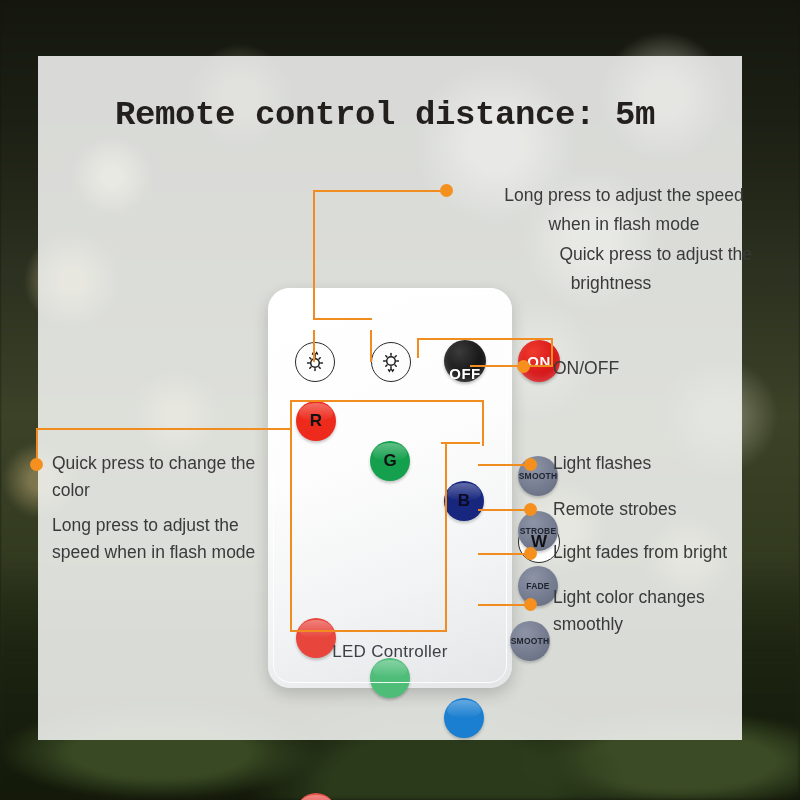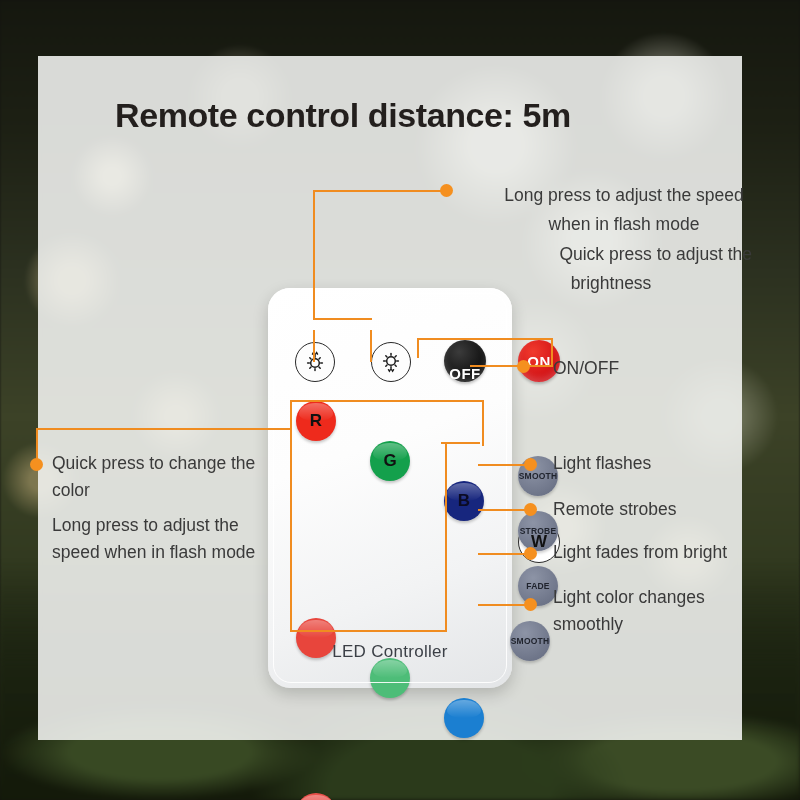--- a/index.html
+++ b/index.html
@@ -55,20 +55,21 @@
     background:rgba(244,245,243,.88);
     backdrop-filter:blur(2px);
   }
 
   
   .headline{
     position:absolute;left:115px;top:96px;
     font-size:34px;font-weight:bold;color:#231f1d;
     letter-spacing:-0.4px;
     white-space:nowrap;
+    font-family:Liberation Mono, monospace;
   }
 
   
   .note{
     position:absolute;
     font-size:17.5px;color:#3a3a3a;line-height:1.52;
   }
   .note.center{text-align:center;}
 
   

